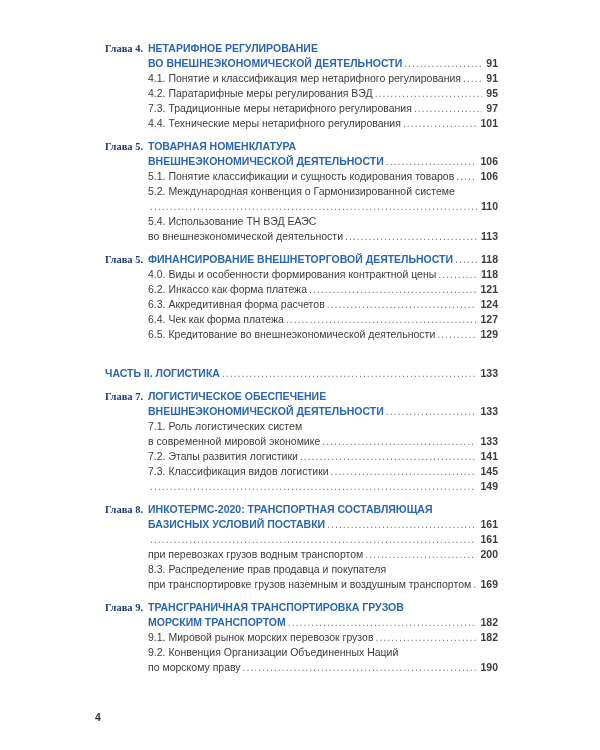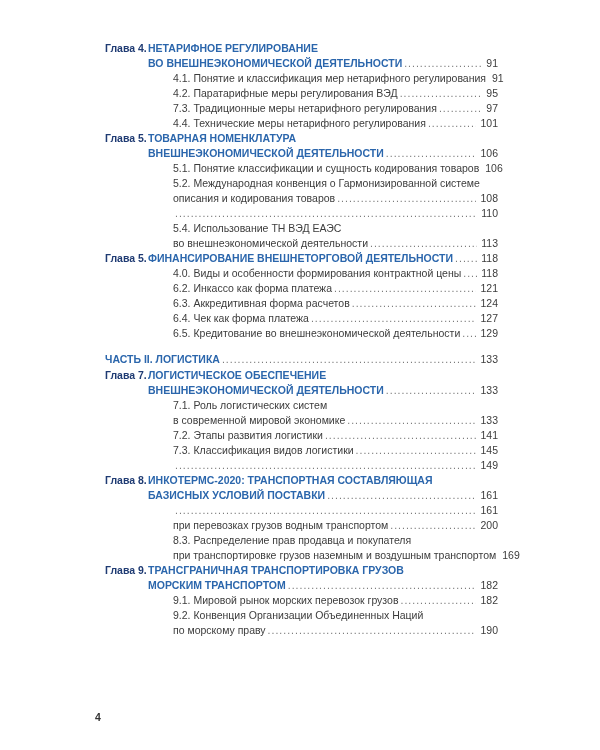--- a/index.html
+++ b/index.html
@@ -23,42 +23,44 @@
     position: absolute;
     left: 105px;
     top: 41px;
     width: 393px;
     font-size: 10.5px;
     line-height: 15px;
     color: #3c3c3c;
   }
   .entry.chapter {
     display: flex;
+    margin-top: 8px;
   }
   .entry.chapter.first {
     margin-top: 0;
   }
   .ch-label {
     flex: 0 0 43px;
     font-weight: bold;
     color: #1f3b73;
+    font-family: Liberation Serif, serif;
   }
   .ch-body {
     flex: 1;
     min-width: 0;
   }
   .chapter .line {
     color: #2b66ac;
     font-weight: bold;
   }
   .entry.section {
-    margin-left: 68px;
+    margin-left: 43px;
   }
   .entry.part {
-    margin-top: 11px;
+    margin-top: 24px;
     margin-bottom: 1px;
     font-weight: bold;
   }
   .part .line {
     color: #2b66ac;
   }
   .line {
     display: block;
   }
   .line.leader {
@@ -75,21 +77,21 @@
     color: #777777;
     font-weight: normal;
     margin: 0 2px;
   }
   .dots::after {
     content: "..........................................................................................................";
     letter-spacing: 1px;
   }
   .pg {
     color: #3c3c3c;
-    font-weight: normal;
+    font-weight: bold;
     margin-left: 2px;
   }
   .footer {
     position: absolute;
     left: 95px;
     top: 711px;
     font-size: 10.5px;
     font-weight: bold;
     color: #333333;
   }
@@ -151,25 +153,20 @@
       </div>
       <div class="entry section">
         <div class="line leader">
           <span class="txt">5.1. Понятие классификации и сущность кодирования товаров</span>
           <span class="dots"></span>
           <span class="pg">106</span>
         </div>
       </div>
       <div class="entry section">
         <div class="line">5.2. Международная конвенция о Гармонизированной системе</div>
-        <div class="line leader">
-          <span class="txt">описания и кодирования товаров</span>
-          <span class="dots"></span>
-          <span class="pg">108</span>
-        </div>
       </div>
       <div class="entry section">
         <div class="line leader">
           <span class="dots"></span>
           <span class="pg">110</span>
         </div>
       </div>
       <div class="entry section">
         <div class="line">5.4. Использование ТН ВЭД ЕАЭС</div>
         <div class="line leader">

